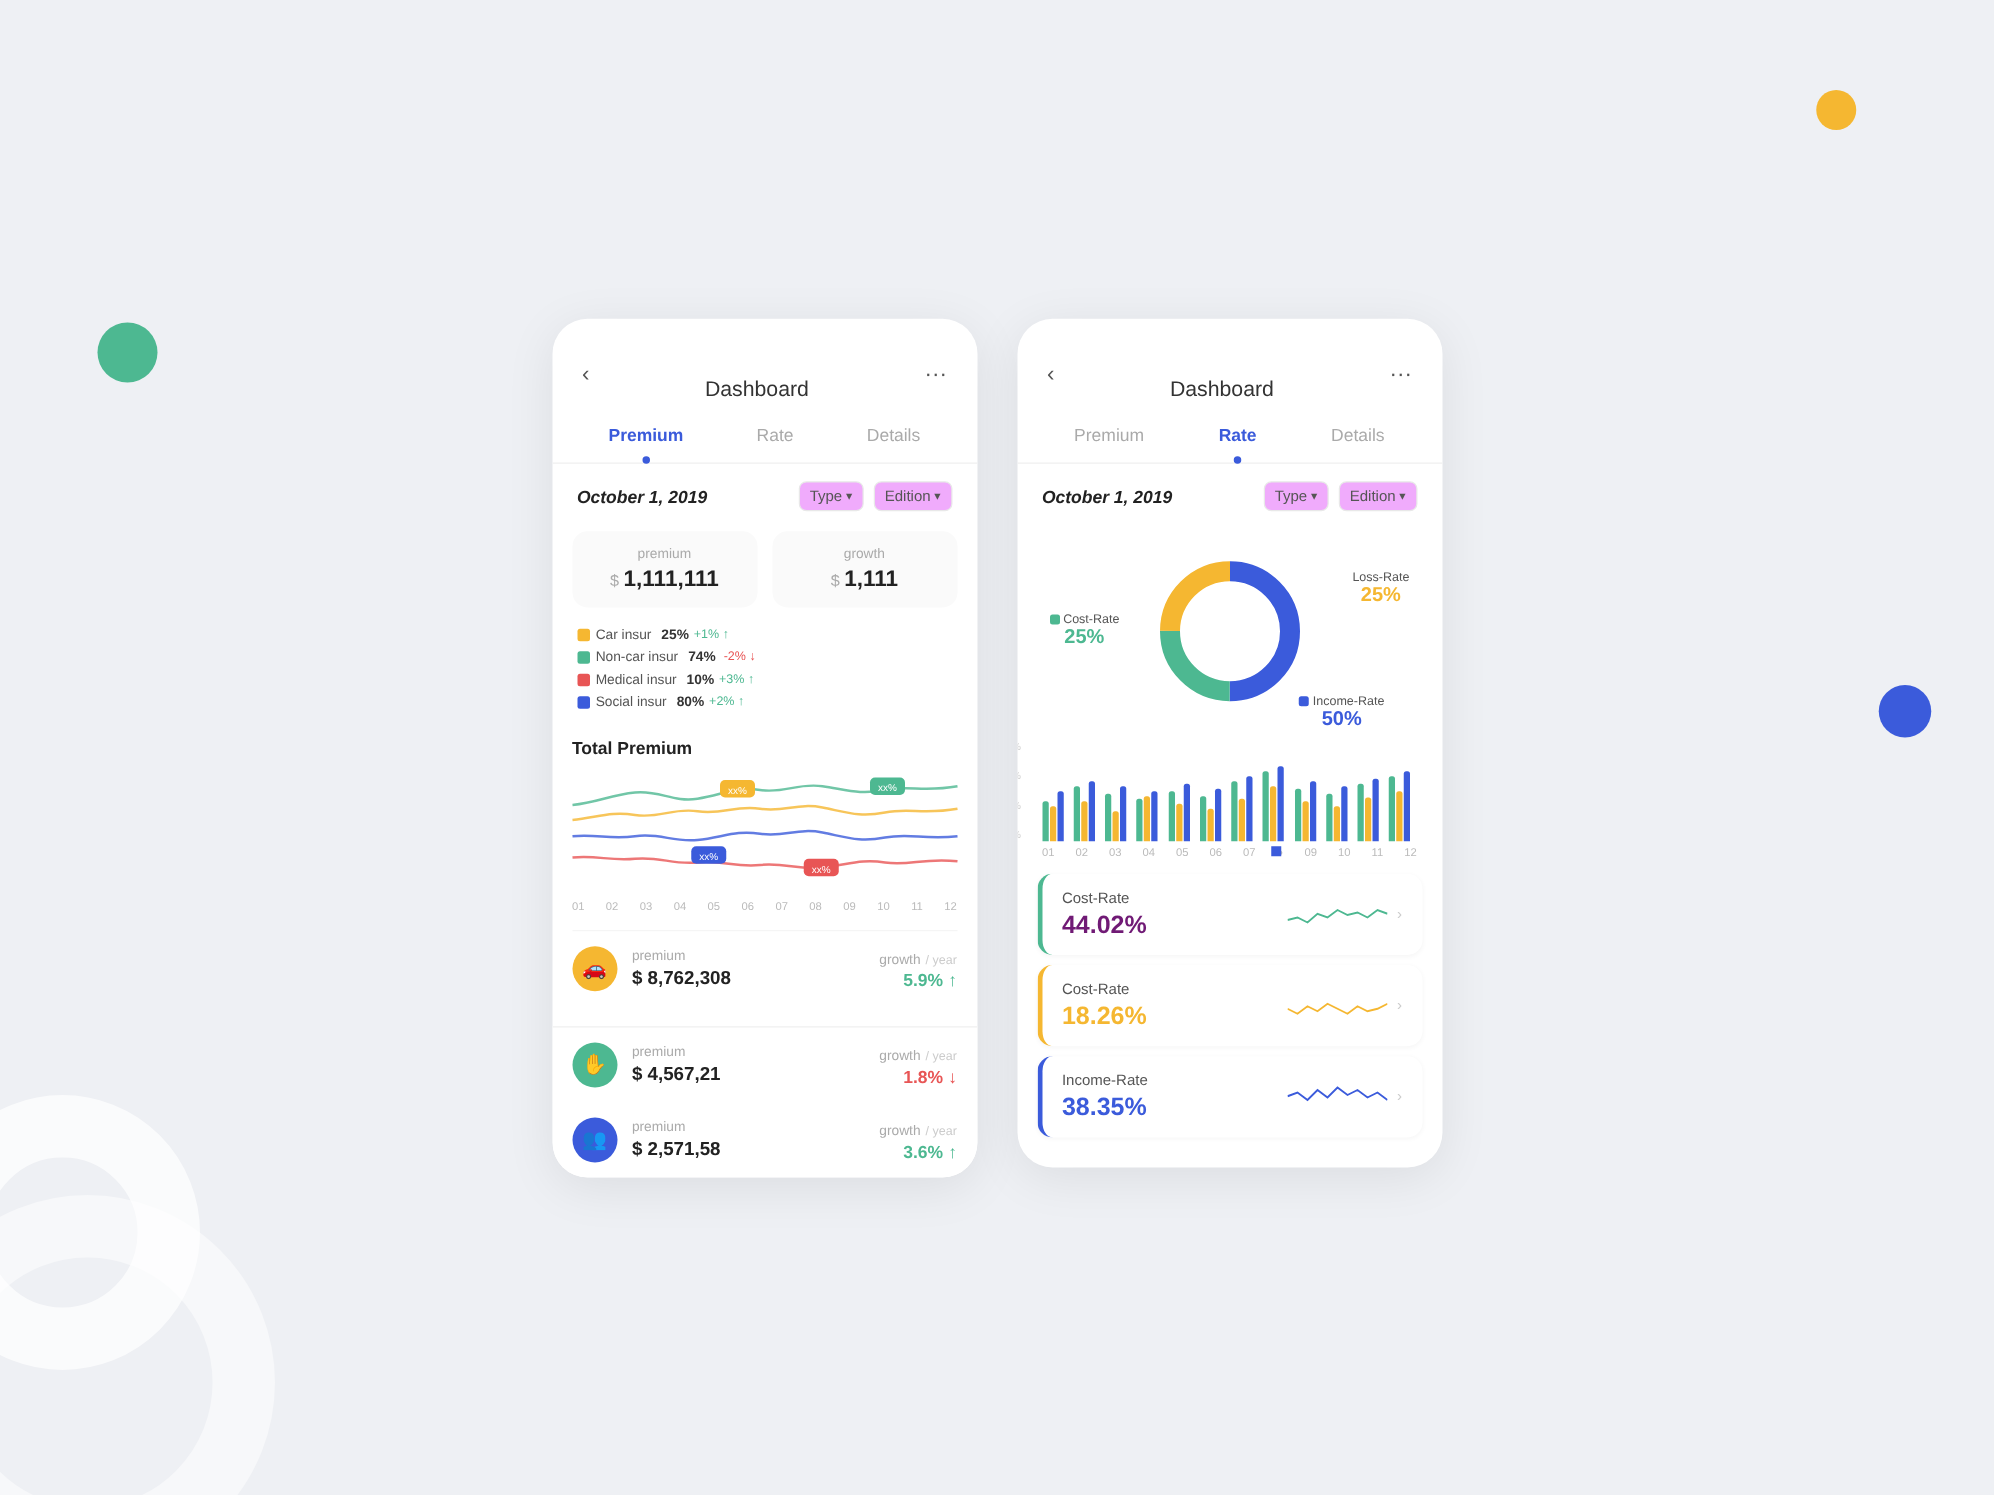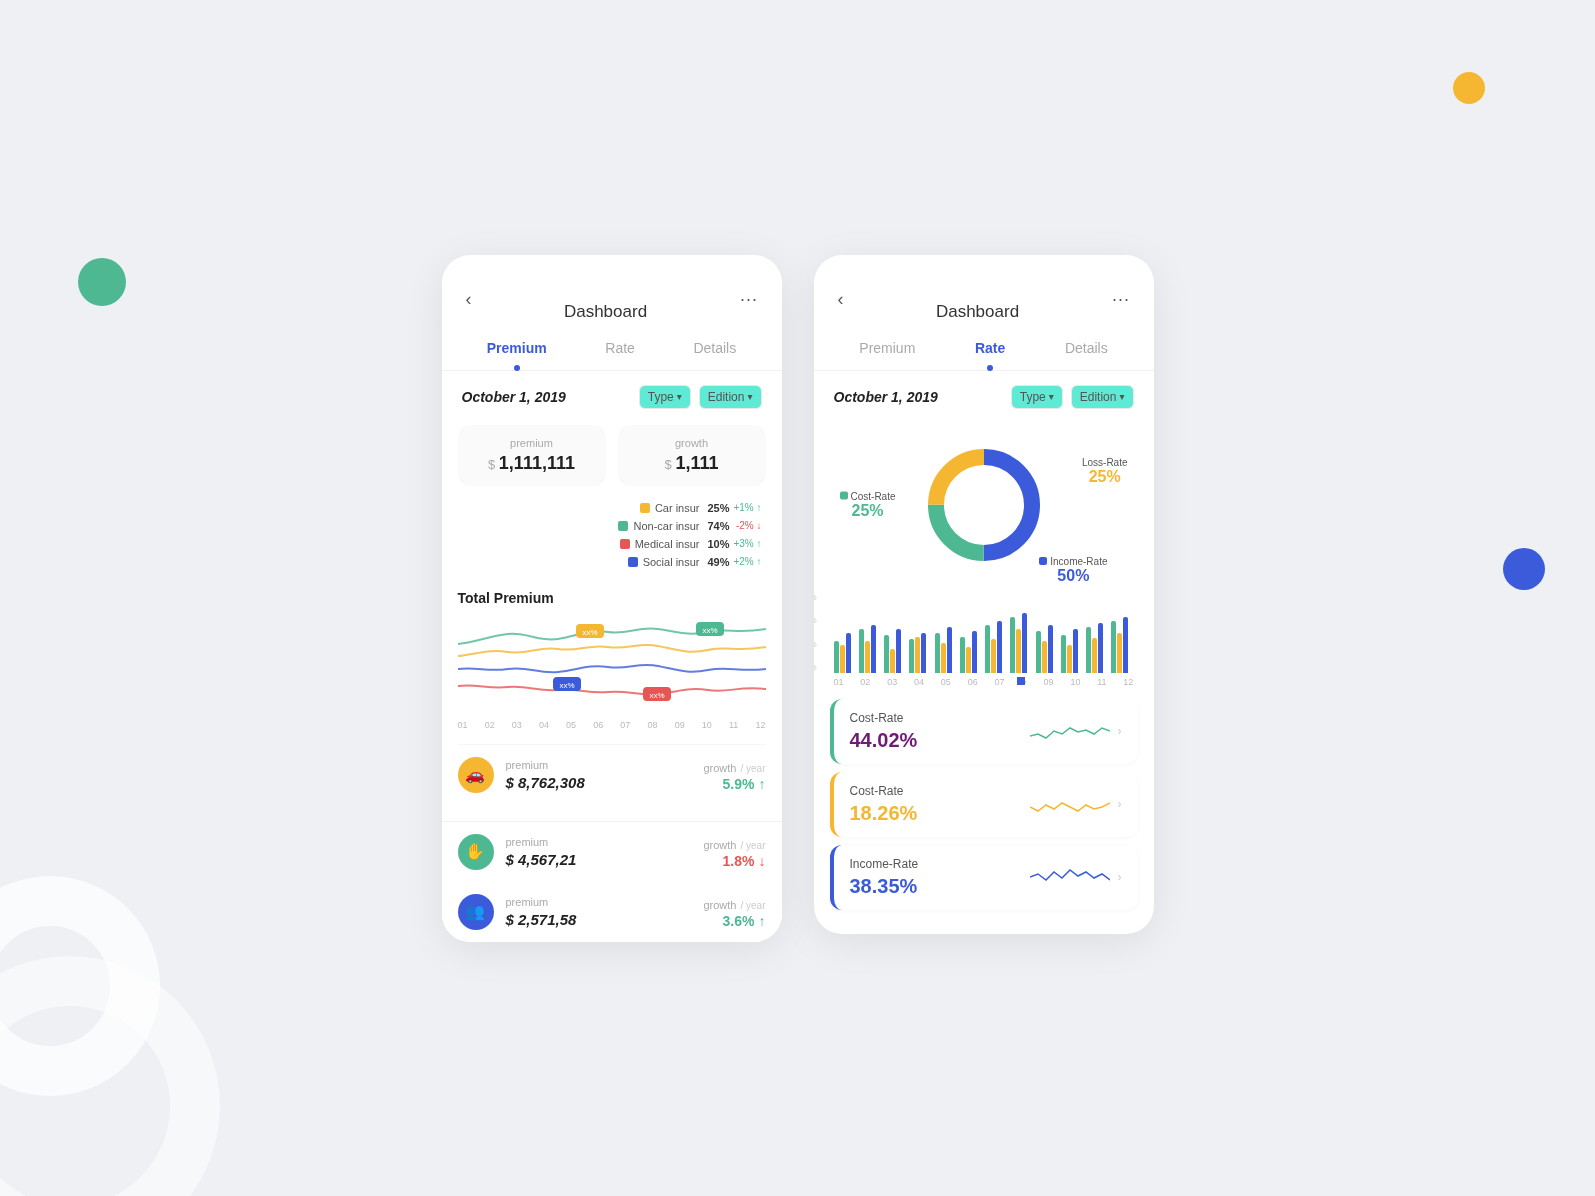--- a/index.html
+++ b/index.html
@@ -132,21 +132,21 @@
       color: #222;
       font-style: italic;
     }
     .filter-dropdowns {
       display: flex;
       gap: 8px;
     }
     .filter-btn {
       font-size: 12px;
       color: #555;
-      background: #5eead4;
+      background: #f0abfc;
       border: 1px solid #e8e8e8;
       border-radius: 6px;
       padding: 4px 8px;
       cursor: pointer;
       display: flex;
       align-items: center;
       gap: 3px;
     }
     .filter-btn::after {
       content: '▾';
@@ -215,21 +215,21 @@
     .donut-sub {
       font-size: 10px;
       color: #aaa;
     }
     .legend-list {
       flex: 1;
     }
     .legend-item {
       display: flex;
       align-items: center;
-      justify-content: flex-end;
+      justify-content: flex-start;
       margin-bottom: 6px;
       font-size: 11px;
     }
     .legend-left {
       display: flex;
       align-items: center;
       gap: 5px;
       color: #555;
     }
     .legend-dot {
@@ -293,21 +293,20 @@
     }
     .insur-label {
       font-size: 11px;
       color: #aaa;
       margin-bottom: 3px;
     }
     .insur-value {
       font-size: 15px;
       font-weight: 700;
       color: #222;
-      font-style: italic;
     }
     .insur-right {
       margin-left: auto;
       text-align: right;
     }
     .insur-growth-label {
       font-size: 11px;
       color: #aaa;
     }
     .insur-year {
@@ -437,21 +436,21 @@
               <span>Medical insur</span>
             </div>
             <span class="legend-pct">10%</span>
             <span class="legend-change change-up">+3% ↑</span>
           </div>
           <div class="legend-item">
             <div class="legend-left">
               <div class="legend-dot" style="background:#3b5bdb"></div>
               <span>Social insur</span>
             </div>
-            <span class="legend-pct">49%</span>
+            <span class="legend-pct">80%</span>
             <span class="legend-change change-up">+2% ↑</span>
           </div>
         </div>
       </div>
 
       <div class="section-title">Total Premium</div>
       <div class="line-chart-container">
         <svg width="308" height="95" viewBox="0 0 308 95" style="overflow:visible">
 
           <path d="M0,30 C20,28 30,22 50,20 C70,18 80,28 100,25 C120,22 130,15 150,18 C170,21 180,12 200,15 C220,18 230,22 250,18 C270,14 280,20 308,15" fill="none" stroke="#4db891" stroke-width="2" opacity="0.8"></path>

